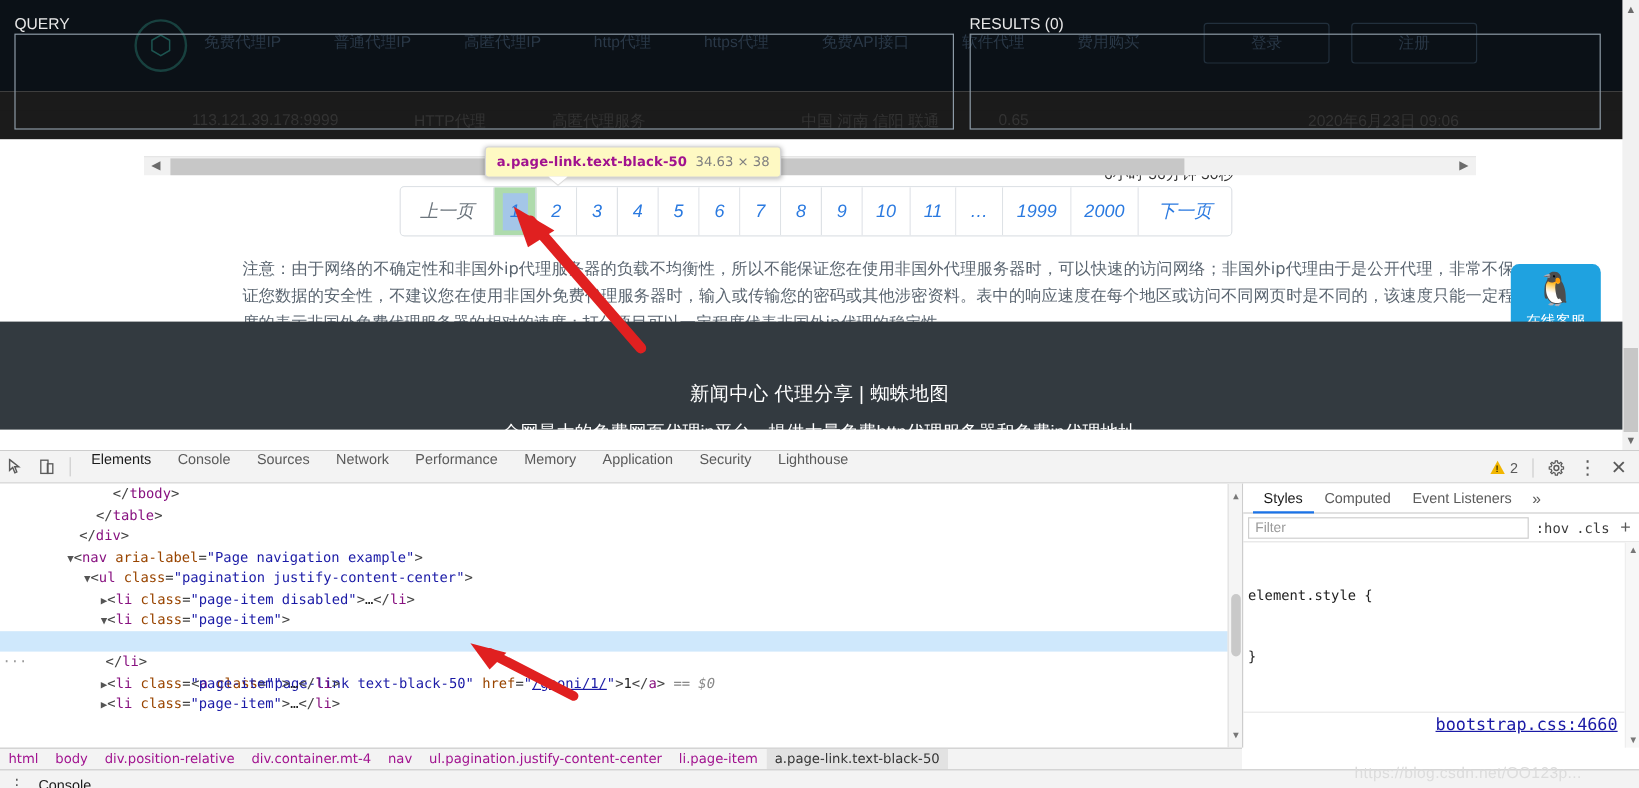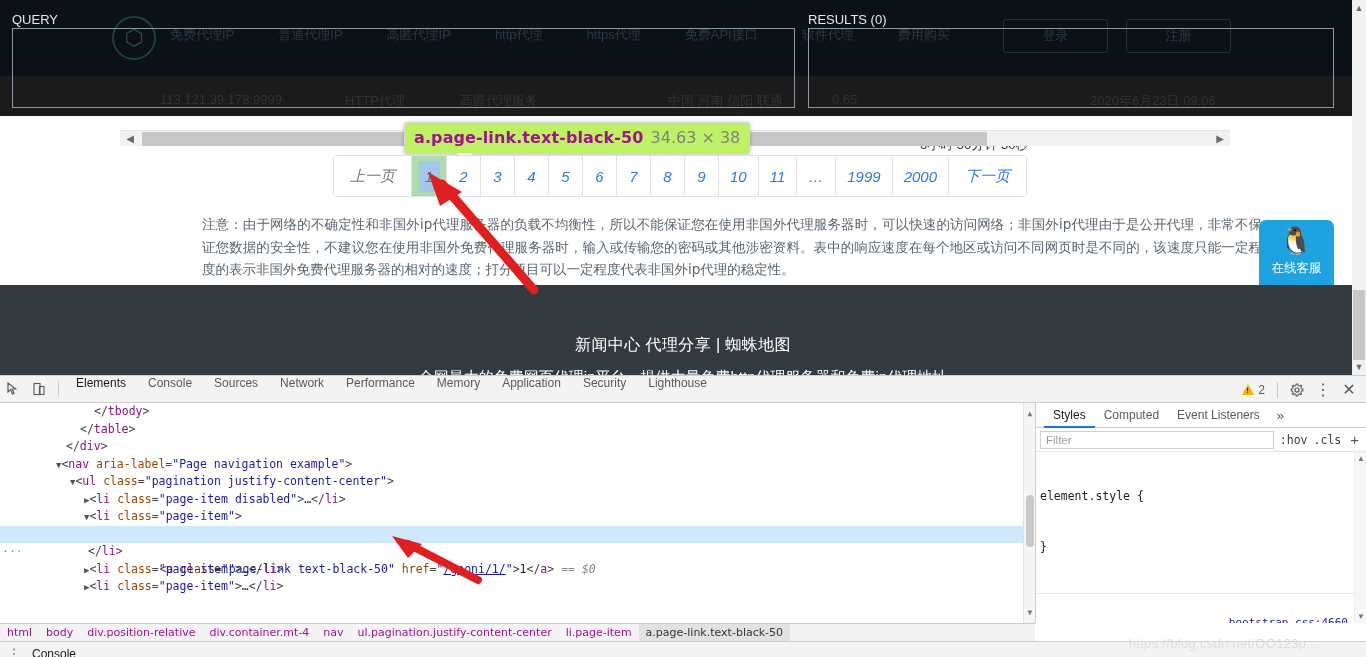--- a/index.html
+++ b/index.html
@@ -54,24 +54,24 @@
     background:#1b1b1b; color:#2f2f2f; font-size:13px;
   }
   .site-row span{ position:absolute; white-space:nowrap; color:#333; }
 
   
   .hl-box{ position:absolute; border:1px solid #8d9aa6; }
 
   
   .insp-tip{
     position:absolute; left:404px; top:122px;
-    background:#bef264; border:1px solid #d6d6d6; border-radius:3px;
+    background:#fef9c3; border:1px solid #d6d6d6; border-radius:3px;
     box-shadow:0 1px 4px rgba(0,0,0,.28);
     padding:5px 9px 6px 9px; white-space:nowrap;
-    font-family:"DejaVu Sans", sans-serif; font-size:16px;
+    font-family:"DejaVu Sans", sans-serif; font-size:11px;
   }
   .insp-tip .sel{ color:#a1128f; font-weight:bold; letter-spacing:.1px;}
   .insp-tip .dim{ color:#808080; margin-left:7px; font-weight:normal;}
   .insp-tip:after{
     content:""; position:absolute; left:52px; bottom:-7px;
     border-left:8px solid transparent; border-right:8px solid transparent;
     border-top:7px solid #ffffff;
     filter:drop-shadow(0 1px 0 #d6d6d6);
   }
 
@@ -125,21 +125,21 @@
   
   .qq-btn{
     position:absolute; left:1259px; top:220px; width:75px; height:75px;
     background:#1fa2e0; border-radius:7px; color:#fff; text-align:center;
   }
   .qq-btn .glyph{ font-size:27px; line-height:42px; }
   .qq-btn .lbl{ font-size:12.5px; line-height:12px; }
 
   
   .site-footer{
-    position:absolute; left:0; top:285px; width:1366px; height:90px;
+    position:absolute; left:0; top:268px; width:1366px; height:90px;
     background:#333a40; color:#ffffff; text-align:center;
   }
   .site-footer .f1{ font-size:16px; padding-top:50px; letter-spacing:.4px;}
   .site-footer .f2{ font-size:15px; padding-top:12px; }
 
   
   .page-vscroll{
     position:absolute; right:0; top:0; width:14px; height:375px; background:#f1f1f1;
   }
   .page-vscroll .thumb{ position:absolute; left:1px; top:290px; width:12px; height:70px; background:#c7c7c7;}
@@ -205,21 +205,21 @@
   .st-filterbar{ height:24px; display:flex; align-items:center; border-bottom:1px solid #e4e4e4; padding:0 4px; gap:6px;}
   .st-filter{
     flex:1; height:18px; border:1px solid #cfcfcf; background:#fff; font-size:11.5px;
     color:#9a9a9a; padding:0 5px; line-height:17px;
   }
   .st-hov,.st-cls{ font-size:11.5px; color:#3a3a3a; font-family:"DejaVu Sans Mono", monospace;}
   .st-plus{ font-size:15px; color:#5a5a5a; padding:0 3px;}
   .st-rules{ position:absolute; left:0; top:49px; right:12px; bottom:0; overflow:hidden;
     font-family:"DejaVu Sans Mono", monospace; font-size:11.5px; line-height:17px; color:#222;}
   .st-rule{ border-bottom:1px solid #e8e8e8; padding:2px 0 3px 4px; position:relative; white-space:pre;}
-  .st-src{ position:absolute; right:6px; top:20px; color:#1a1aa6; text-decoration:underline; font-size:11px;}
+  .st-src{ position:absolute; right:6px; top:2px; color:#1a1aa6; text-decoration:underline; font-size:14px;}
   .st-vscroll{ position:absolute; right:0; top:49px; width:12px; bottom:0; background:#f7f7f7; border-left:1px solid #eee;}
   .st-vscroll .cap{ position:absolute; left:2px; width:8px; color:#777; font-size:8px; text-align:center;}
   .st-vscroll .cap.t{top:2px;} .st-vscroll .cap.b{bottom:2px;}
 
   .breadcrumb{
     position:absolute; left:0; top:247px; width:1035px; height:18px;
     background:#f3f3f3; border-top:1px solid #cdcdcd;
     display:flex; align-items:center; gap:0;
     font-family:"DejaVu Sans", sans-serif; font-size:11px;
   }

